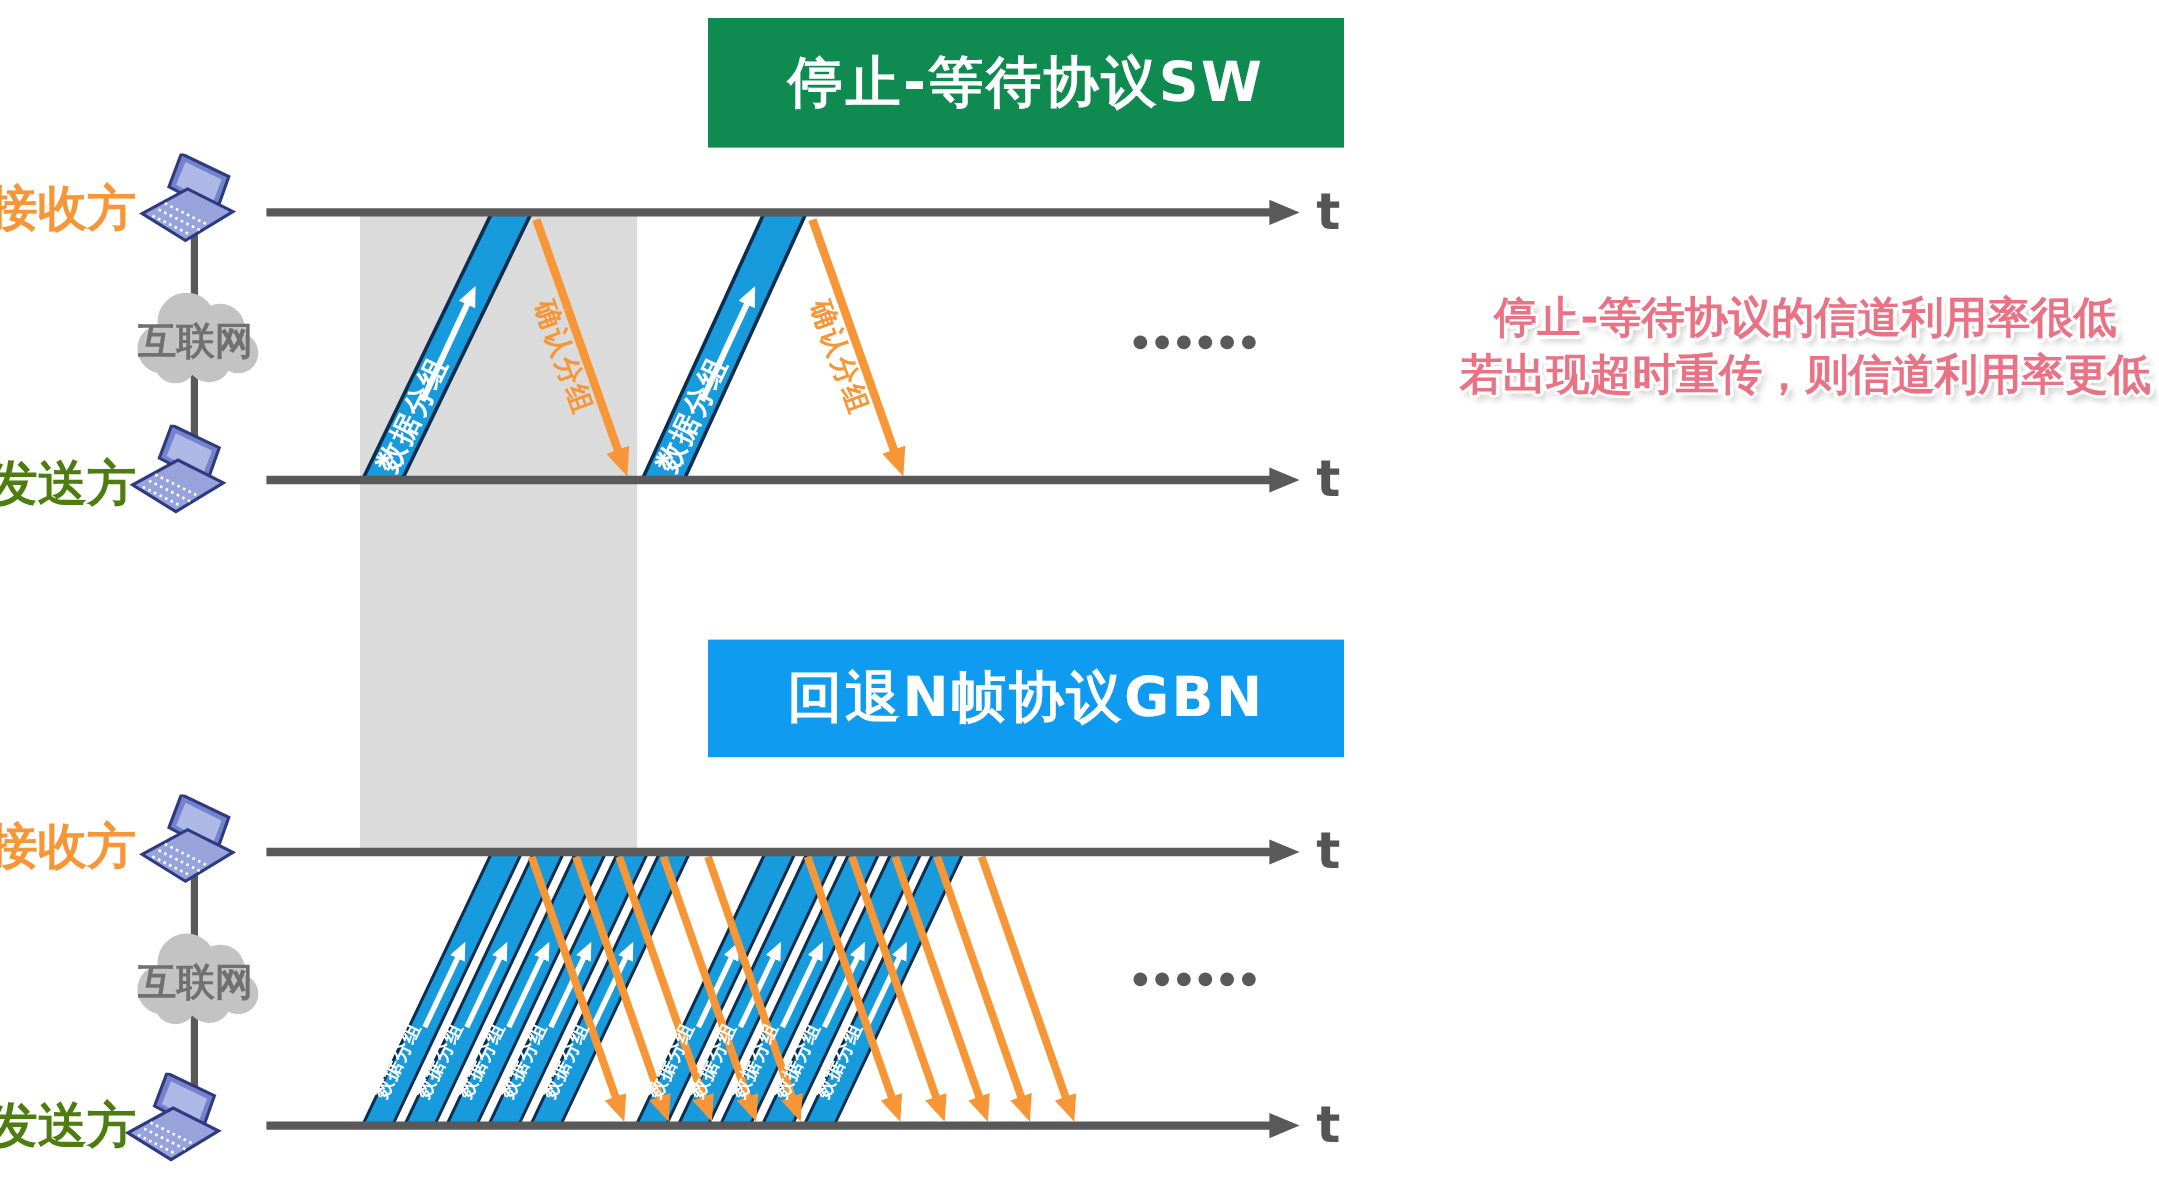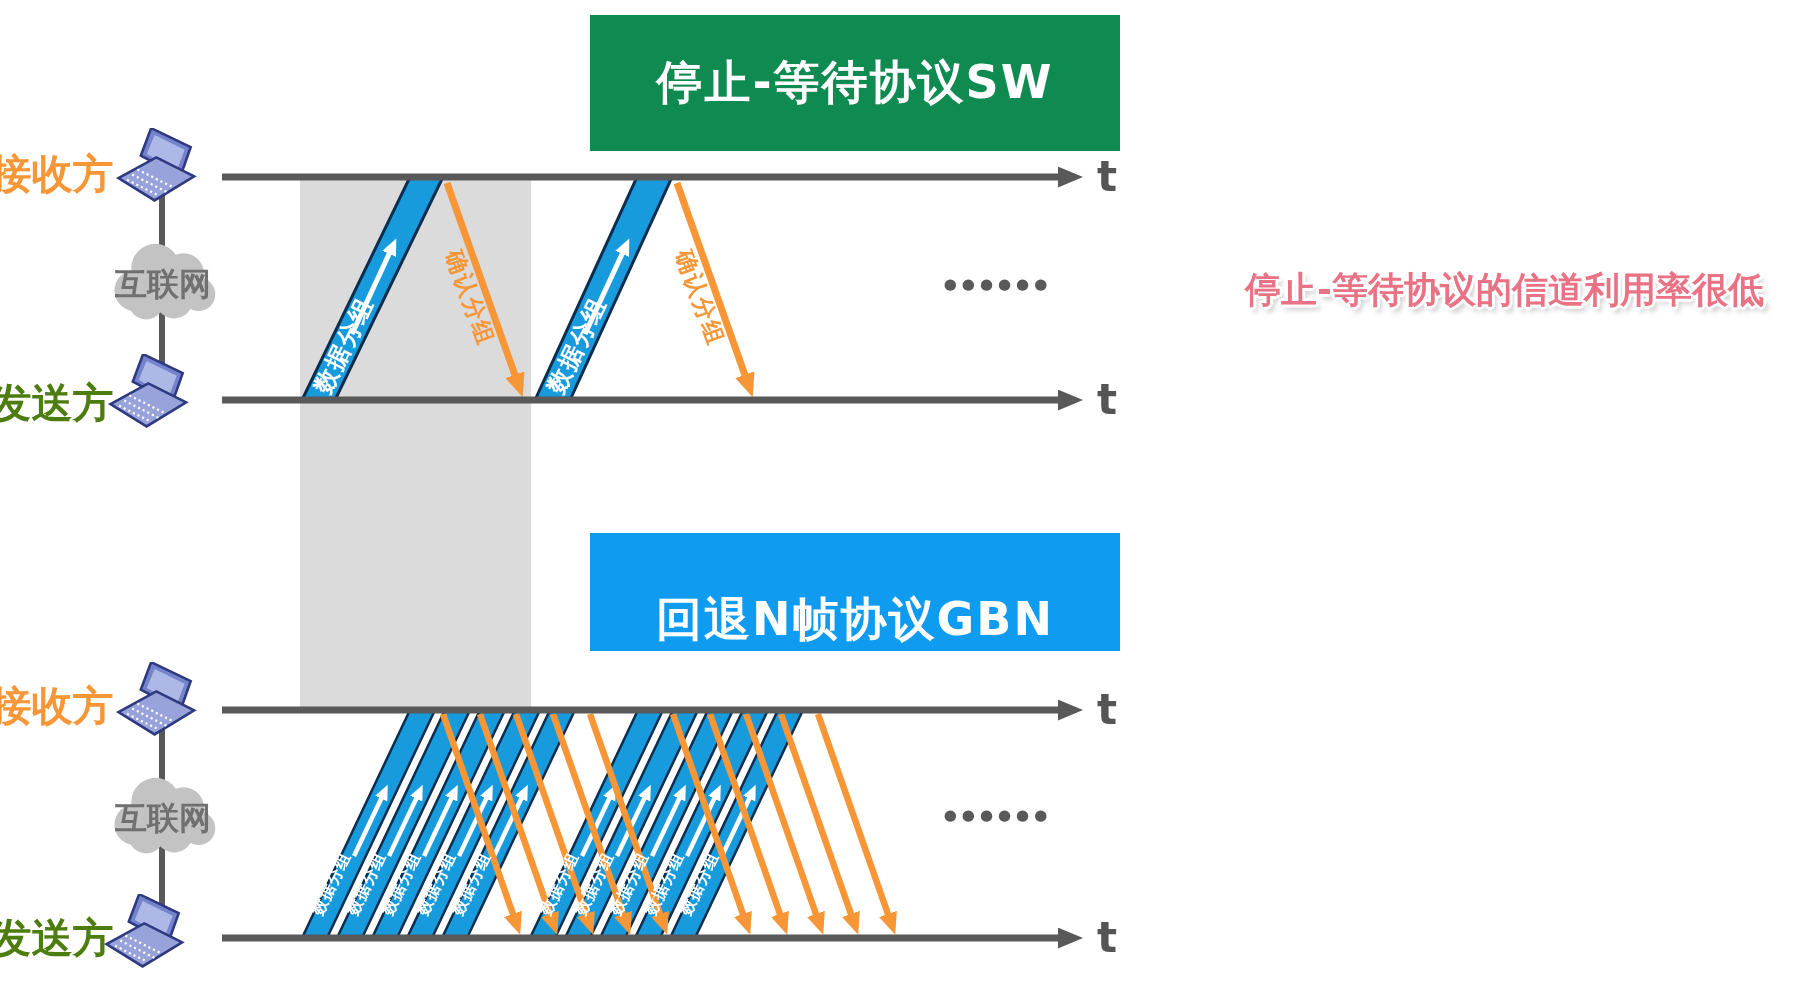--- a/index.html
+++ b/index.html
@@ -8,22 +8,22 @@
     overflow:hidden; font-family:"DejaVu Sans","Liberation Sans",sans-serif;
   }
   .stage svg.canvas { position:absolute; left:0; top:0; }
 
   .banner {
     position:absolute; left:590px; width:530px;
     display:flex; align-items:center; justify-content:center;
     color:#ffffff; font-size:46px; font-weight:bold; letter-spacing:2px;
     white-space:nowrap;
   }
-  .banner-sw  { top:15px;  height:136px; background:#0F8A50; }
-  .banner-gbn { top:533px; height:118px; background:#0F9BF0;align-items:flex-end; }
+  .banner-sw  { top:15px;  height:108px; background:#0F8A50; }
+  .banner-gbn { top:533px; height:98px; background:#0F9BF0; }
 
   .actor-label {
     position:absolute; transform:translate(-50%,-50%);
     font-size:41px; font-weight:bold; white-space:nowrap;
   }
   .actor-receiver { color:#F79636; }
   .actor-sender   { color:#4d7c0f; }
 
   .cloud-label {
     position:absolute; transform:translate(-50%,-50%);
@@ -52,21 +52,20 @@
     color:#F79636; font-size:23px; font-weight:bold; letter-spacing:2px; white-space:nowrap;
   }
 
   .note {
     position:absolute; left:1210px; width:589px; text-align:center;
     color:#EA7285; font-weight:bold; font-size:36px; line-height:47px; white-space:nowrap;
     text-shadow:
       -2px -2px 0 #fff, 2px -2px 0 #fff, -2px 2px 0 #fff, 2px 2px 0 #fff,
       0 -3px 0 #fff, 0 3px 0 #fff, -3px 0 0 #fff, 3px 0 0 #fff,
       4px 5px 5px rgba(120,120,120,0.45);
-    margin-top: 24px;
   }
   .note-sw  { top:242px; }
   .note-gbn { top:799px; }
 </style>
 </head>
 <body>
 
 <div class="stage">
 
   <svg class="canvas" width="1799" height="988" viewBox="0 0 1799 988">
@@ -210,15 +209,16 @@
   <span class="band-label band-label-gbn" style="left:437px; top:884px;">数据分组</span>
   <span class="band-label band-label-gbn" style="left:472px; top:884px;">数据分组</span>
   <span class="band-label band-label-gbn" style="left:560px; top:884px;">数据分组</span>
   <span class="band-label band-label-gbn" style="left:595px; top:884px;">数据分组</span>
   <span class="band-label band-label-gbn" style="left:630px; top:884px;">数据分组</span>
   <span class="band-label band-label-gbn" style="left:665px; top:884px;">数据分组</span>
   <span class="band-label band-label-gbn" style="left:700px; top:884px;">数据分组</span>
 
   <div class="note note-sw">
     <div>停止-等待协议的信道利用率很低</div>
+    <div>若出现超时重传，则信道利用率更低</div>
   </div>
 
 </div>
 
 </body></html>

